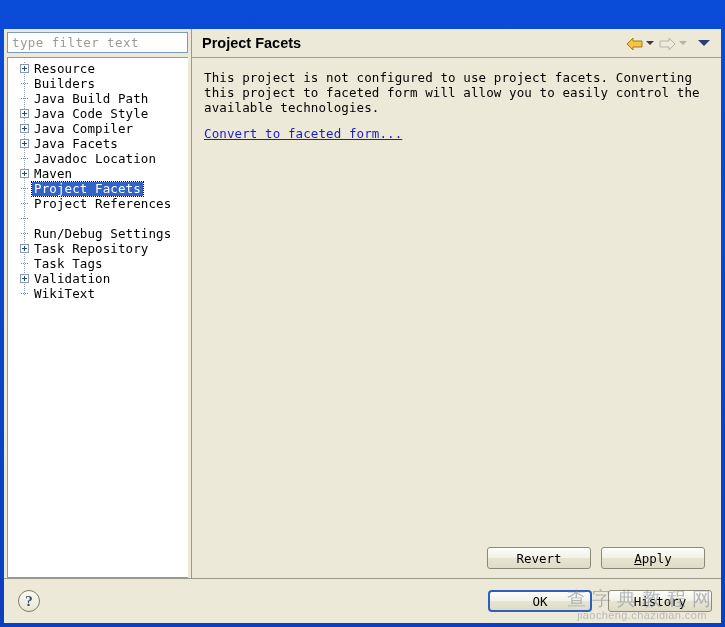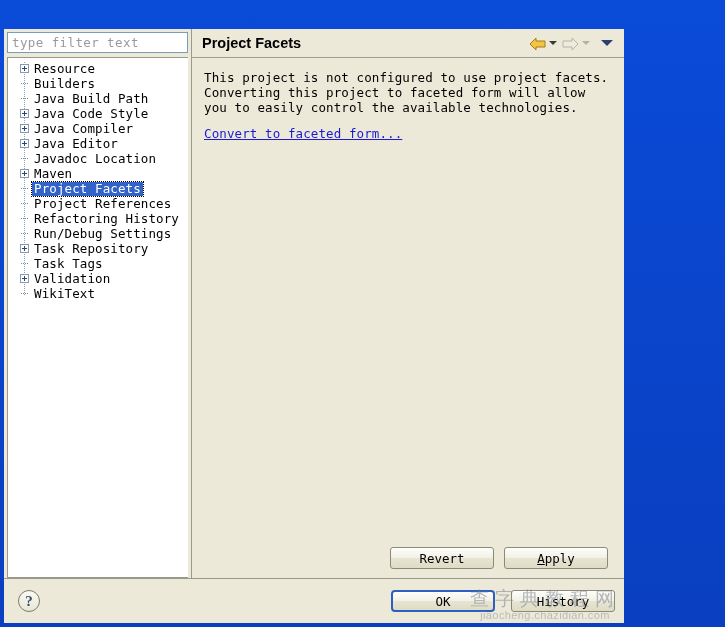--- a/index.html
+++ b/index.html
@@ -95,21 +95,21 @@
     width: 15px; height: 3px;
     background: #ffffff;
   }
   .win-btn.close::before { transform: rotate(45deg); }
   .win-btn.close::after  { transform: rotate(-45deg); }
 
   
   .dialog-body {
     position: absolute;
     left: 4px; top: 29px;
-    width: 620px; height: 594px;
+    width: 717px; height: 594px;
     background: #ECE9D8;
     display: flex;
     flex-direction: column;
   }
   .upper {
     display: flex;
     height: 549px;
     flex: 0 0 auto;
   }
 
@@ -394,41 +394,40 @@
               <div class="tree-item">
                 <span class="twisty plus"></span>
                 <span class="tlabel">Java Code Style</span>
               </div>
               <div class="tree-item">
                 <span class="twisty plus"></span>
                 <span class="tlabel">Java Compiler</span>
               </div>
               <div class="tree-item">
                 <span class="twisty plus"></span>
-                <span class="tlabel">Java Editor</span>
+                <span class="tlabel">Java Facets</span>
               </div>
               <div class="tree-item">
                 <span class="twisty leaf"></span>
                 <span class="tlabel">Javadoc Location</span>
               </div>
               <div class="tree-item">
                 <span class="twisty plus"></span>
                 <span class="tlabel">Maven</span>
               </div>
               <div class="tree-item selected">
                 <span class="twisty leaf"></span>
                 <span class="tlabel">Project Facets</span>
               </div>
               <div class="tree-item">
                 <span class="twisty leaf"></span>
                 <span class="tlabel">Project References</span>
               </div>
               <div class="tree-item">
                 <span class="twisty leaf"></span>
-                <span class="tlabel">Refactoring History</span>
               </div>
               <div class="tree-item">
                 <span class="twisty leaf"></span>
                 <span class="tlabel">Run/Debug Settings</span>
               </div>
               <div class="tree-item">
                 <span class="twisty plus"></span>
                 <span class="tlabel">Task Repository</span>
               </div>
               <div class="tree-item">

